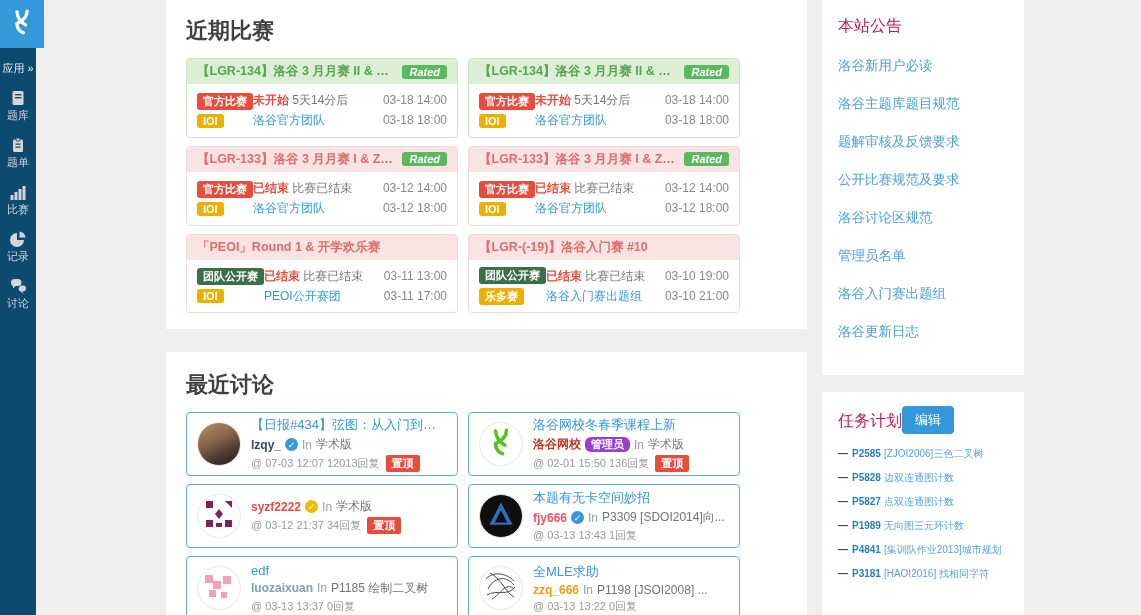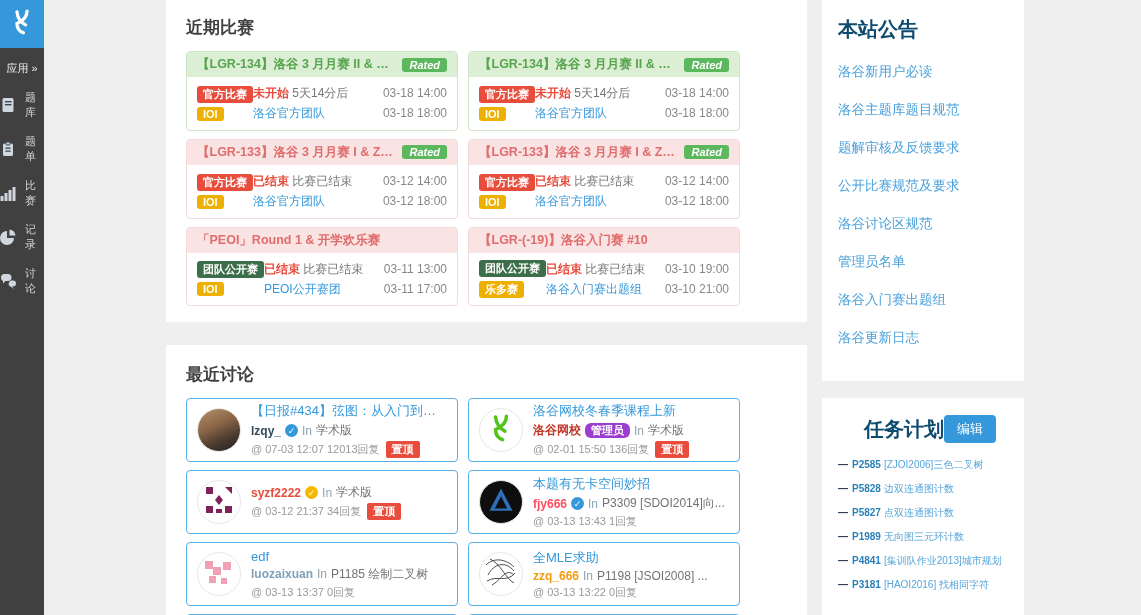--- a/index.html
+++ b/index.html
@@ -4,30 +4,30 @@
 <style>
   * { margin:0; padding:0; box-sizing:border-box; }
   html,body { width:1141px; height:615px; }
   body {
     position:relative; overflow:hidden;
     background:#efefef;
     font-family:"Liberation Sans","DejaVu Sans",sans-serif;
     color:#333;
   }
   
-  .sidebar { position:absolute; left:0; top:0; width:44px; height:615px; background:#404040; color:#cfd6dd; }
+  .sidebar { position:absolute; left:0; top:0; width:36px; height:615px; background:#0c4a6e; color:#cfd6dd; }
   .logo { width:44px; height:48px; background:#3498db; display:flex; align-items:center; justify-content:center; cursor:pointer; }
   .apps { font-size:11px; text-align:center; margin:13px 0 4px; color:#e8edf2; cursor:pointer; white-space:nowrap; }
-  .nav-item { display:flex; flex-direction:row; align-items:center; gap:9px; margin:14px 0; font-size:11px; cursor:pointer; }
+  .nav-item { display:flex; flex-direction:column; align-items:center; gap:2px; margin:14px 0; font-size:11px; cursor:pointer; }
   .nav-item svg { width:16px; height:16px; display:block; }
   
   .main-col { position:absolute; left:166px; top:0; width:641px; }
   .panel { background:#fff; }
   .panel-contests { padding:10px 20px 16px; }
-  .sec-title { font-size:17px; font-weight:bold; color:#404040; margin:6px 0 12px; }
+  .sec-title { font-size:22px; font-weight:bold; color:#404040; margin:6px 0 12px; }
   .cgrid { display:grid; grid-template-columns:272px 272px; gap:8px 10px; }
   .ccard { border-radius:4px; overflow:hidden; border:1px solid; background:#fff; }
   .ccard.green { border-color:#cfe6c6; }
   .ccard.pink  { border-color:#f3d9d9; }
   .chead { display:flex; align-items:center; gap:6px; padding:4px 10px; font-size:12.5px; font-weight:bold; white-space:nowrap; cursor:pointer; }
   .green .chead { background:#dceed4; color:#56a54e; }
   .pink  .chead { background:#f9e3e3; color:#e06c6c; }
   .ctitle { overflow:hidden; text-overflow:ellipsis; }
   .rated { background:#5cb85c; color:#fff; font-size:11px; padding:1px 7px; border-radius:3px; flex-shrink:0; margin-left:auto;font-style:italic; }
   .cbody { display:flex; align-items:center; gap:0; padding:6px 10px; font-size:12px; }
@@ -61,24 +61,24 @@
   .vbadge { width:13px; height:13px; border-radius:50%; color:#fff; font-size:9px; display:inline-flex; align-items:center; justify-content:center; flex-shrink:0; }
   .v-blue{background:#3498db}.v-gold{background:#f5b800}
   .role { background:#9d3dcf; color:#fff; font-size:11px; font-weight:bold; padding:0 6px; border-radius:6px; flex-shrink:0; }
   .inlbl { color:#8fa3b0; }
   .board { color:#737373; cursor:pointer; overflow:hidden; text-overflow:ellipsis; }
   .dmeta { font-size:11px; color:#999; display:flex; align-items:center; gap:6px; }
   .pin { background:#e74c3c; color:#fff; font-weight:bold; font-size:11px; padding:1px 6px; border-radius:2px; }
   
   .right-col { position:absolute; left:822px; top:0; width:202px; }
   .panel-ann { padding:12px 16px 14px; }
-  .r-title { font-size:20px; font-weight:bold; color:#0c4a6e; margin:4px 0 2px; }
+  .r-title { font-size:16px; font-weight:normal; color:#be185d; margin:4px 0 2px; }
   .ann-link { display:block; color:#4aa1dc; font-size:13.5px; margin:20px 0; cursor:pointer; }
   .panel-task { margin-top:17px; padding:12px 16px 16px; height:300px; }
-  .task-head { display:flex; align-items:center; justify-content:flex-end; margin:2px 12px 10px; }
+  .task-head { display:flex; align-items:center; justify-content:flex-start; margin:2px 0 10px; }
   .edit-btn { background:#3498db; color:#fff; font-size:13px; padding:5px 13px; border-radius:4px; border:none; cursor:pointer; font-family:inherit; }
   .task-item { font-size:10px; line-height:19px; margin:5px 0; }
   .task-item .dash { color:#2c3e50; font-weight:bold; margin-right:4px; }
   .task-item .pid { font-weight:bold; color:#2980b9; margin-right:3px; cursor:pointer; }
   .task-item .ptitle { color:#55a5da; cursor:pointer; }
 </style>
 </head>
 <body>
 
 <div class="sidebar">

